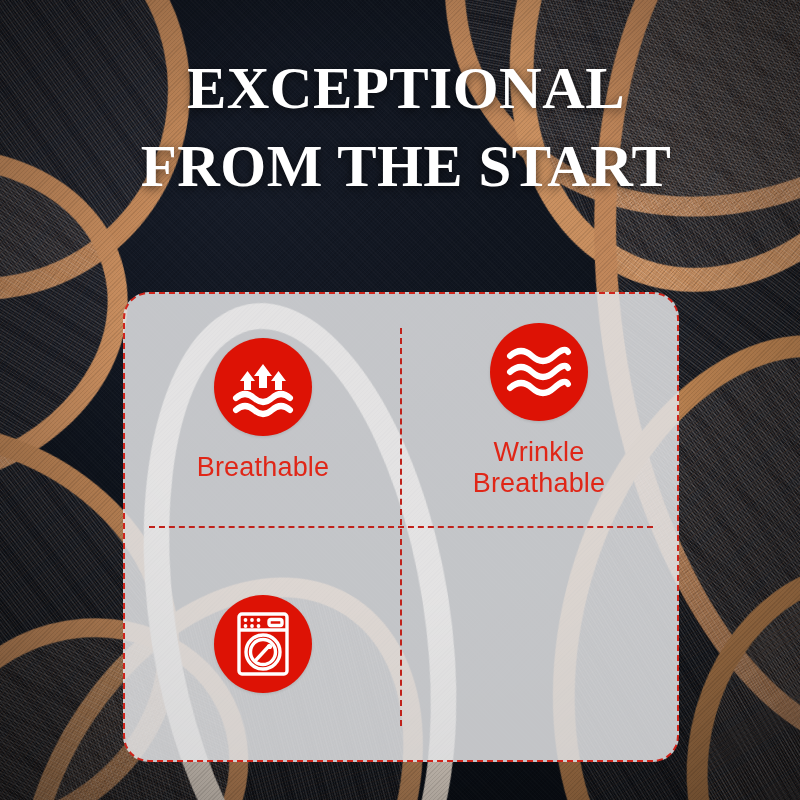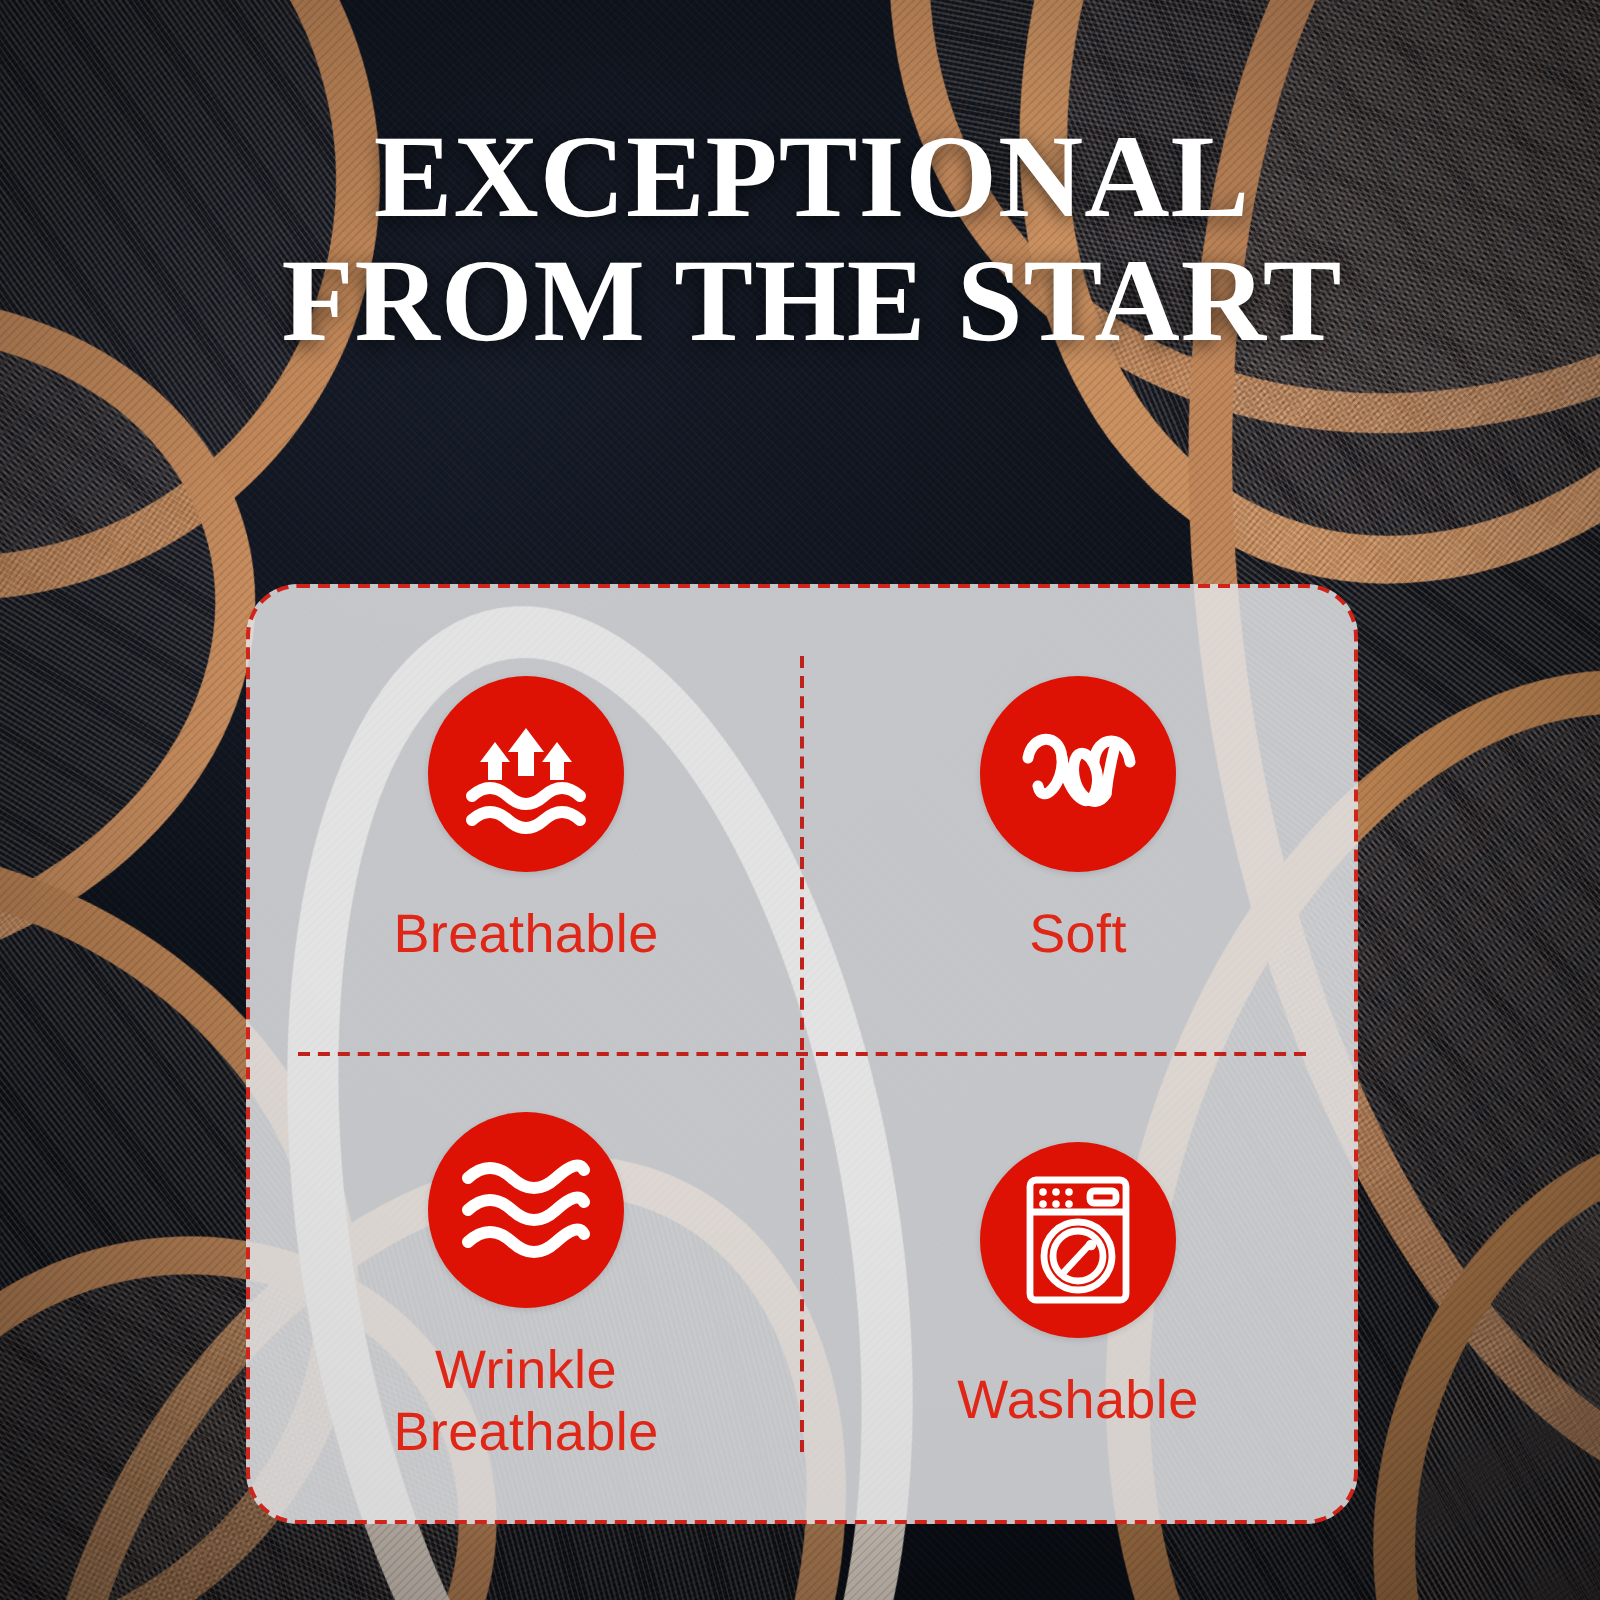--- a/index.html
+++ b/index.html
@@ -164,21 +164,21 @@
     color: #ffffff;
     font-family: "Liberation Serif", "DejaVu Serif", serif;
     font-weight: bold;
     font-size: 59px;
     line-height: 1.02;
     letter-spacing: 0.5px;
     text-shadow: 0 2px 10px rgba(0,0,0,.65);
     z-index: 5;
   }
   .headline .hl-line { display: block; white-space: nowrap; }
-  .headline .hl-line + .hl-line { margin-top: 2px; }
+  .headline .hl-line + .hl-line { margin-top: 18px; }
 
   
   .panel {
     position: absolute;
     left: 123px;
     top: 292px;
     width: 556px;
     height: 470px;
     box-sizing: border-box;
     background: rgba(226,227,229,0.86);
@@ -285,35 +285,20 @@
               <path d="M10 48 Q19 40 28 48 T46 48 T64 48"></path>
               <path d="M10 60 Q19 52 28 60 T46 60 T64 60"></path>
             </g>
           </svg>
         </div>
         <div class="cell-label">
           <span>Breathable</span>
         </div>
       </div>
 
-      <div class="cell">
-        <div class="cell-icon">
-          <svg width="72" height="72" viewBox="0 0 72 72" aria-hidden="true">
-            <g fill="none" stroke="#ffffff" stroke-width="5.5" stroke-linecap="round">
-              <path d="M11 28 C13 16 27 15 28 28 C29 41 18 52 16 42"></path>
-              <path d="M28 28 C30 44 41 57 45 44 C49 31 36 18 34 31 C32 44 44 56 50 46"></path>
-              <path d="M44 30 C45 16 60 16 62 30"></path>
-              <path d="M50 46 C51 36 53 28 54 24"></path>
-            </g>
-          </svg>
-        </div>
-        <div class="cell-label">
-          <span>Soft</span>
-        </div>
-      </div>
 
       <div class="cell">
         <div class="cell-icon">
           <svg width="74" height="64" viewBox="0 0 74 64" aria-hidden="true">
             <g fill="none" stroke="#ffffff" stroke-width="6" stroke-linecap="round">
               <path d="M8 16 Q19 6 30 16 T52 16 T66 12"></path>
               <path d="M8 32 Q19 22 30 32 T52 32 T66 28"></path>
               <path d="M8 48 Q19 38 30 48 T52 48 T66 44"></path>
             </g>
           </svg>
@@ -339,23 +324,20 @@
               <circle cx="14.5" cy="12" r="1.9"></circle>
               <circle cx="21" cy="12" r="1.9"></circle>
               <circle cx="27.5" cy="12" r="1.9"></circle>
               <circle cx="14.5" cy="18" r="1.9"></circle>
               <circle cx="21" cy="18" r="1.9"></circle>
               <circle cx="27.5" cy="18" r="1.9"></circle>
               <circle cx="38.5" cy="38.5" r="2.6"></circle>
             </g>
           </svg>
         </div>
-        <div class="cell-label">
-          <span>Washable</span>
-        </div>
       </div>
 
     </div>
     <div class="div-v"></div>
     <div class="div-h"></div>
   </div>
 
 </div>
 
 </body></html>

